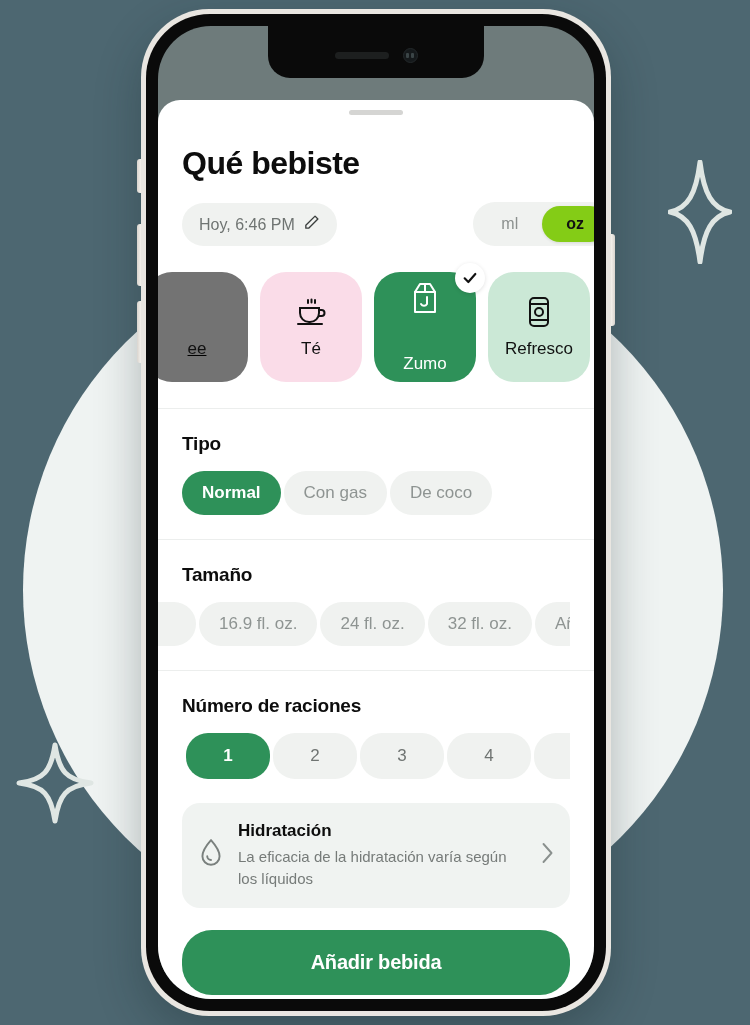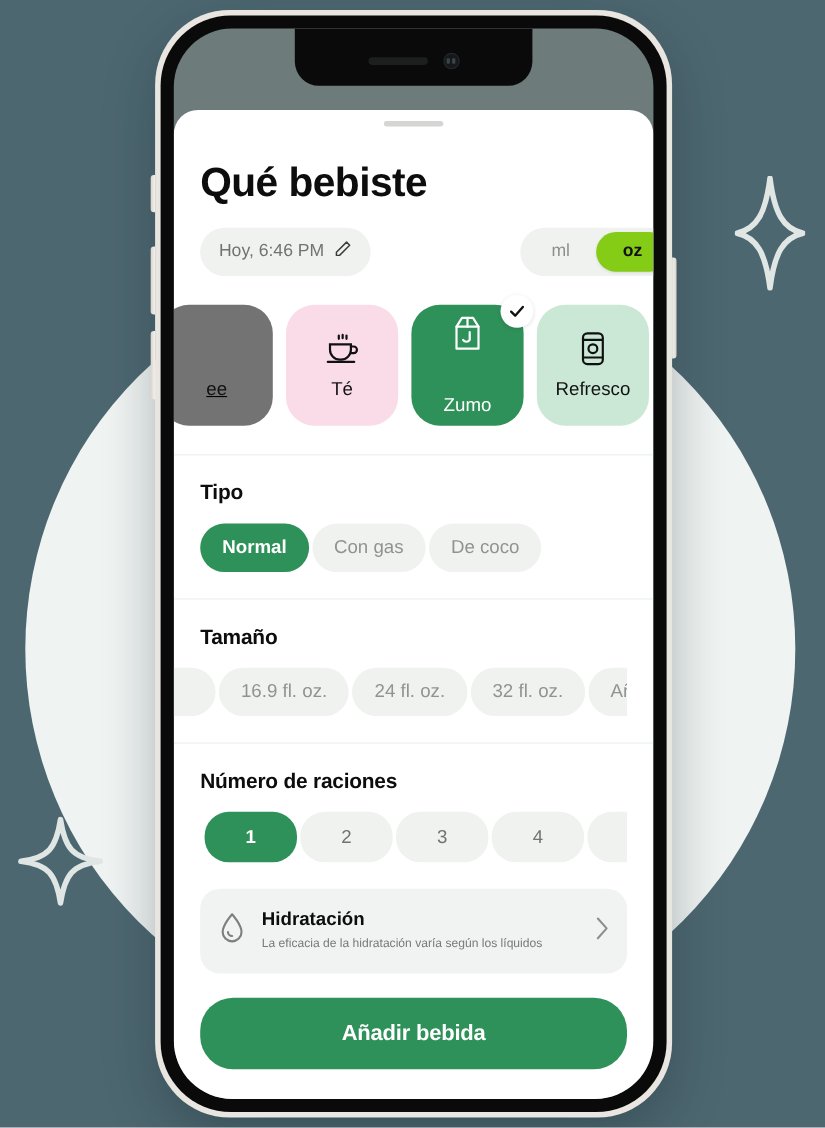--- a/index.html
+++ b/index.html
@@ -94,21 +94,21 @@
   }
   .grabber {
     width: 54px; height: 5px; border-radius: 3px;
     background: #d5d5d3;
     margin: 10px auto 0;
   }
 
   .pad { padding: 0 24px; }
 
   .title {
-    font-size: 37px; font-weight: bold; color: #0d0d0d;
+    font-size: 32px; font-weight: bold; color: #0d0d0d;
     letter-spacing: -0.5px;
     margin-top: 30px;
   }
 
   .row-date {
     display: flex; align-items: flex-end; justify-content: space-between;
     margin-top: 20px;
   }
   .date-chip {
     display: inline-flex; align-items: center; gap: 8px;
@@ -191,21 +191,21 @@
   
   .info-card {
     margin: 20px 24px 0;
     background: #f0f3f1;
     border-radius: 18px;
     padding: 18px 16px;
     display: flex; align-items: center; gap: 14px;
   }
   .info-text { flex: 1; }
   .info-title { font-size: 17px; font-weight: bold; color: #0d0d0d; }
-  .info-desc { font-size: 11px; color: #767b79; line-height: 1.45; margin-top: 5px; }
+  .info-desc { font-size: 15px; color: #767b79; line-height: 1.45; margin-top: 5px; }
 
   
   .cta-wrap { padding: 22px 24px 0; }
   .cta {
     width: 100%;
     background: #2e9159;
     color: #fff;
     border: none;
     border-radius: 30px;
     padding: 21px 0;

